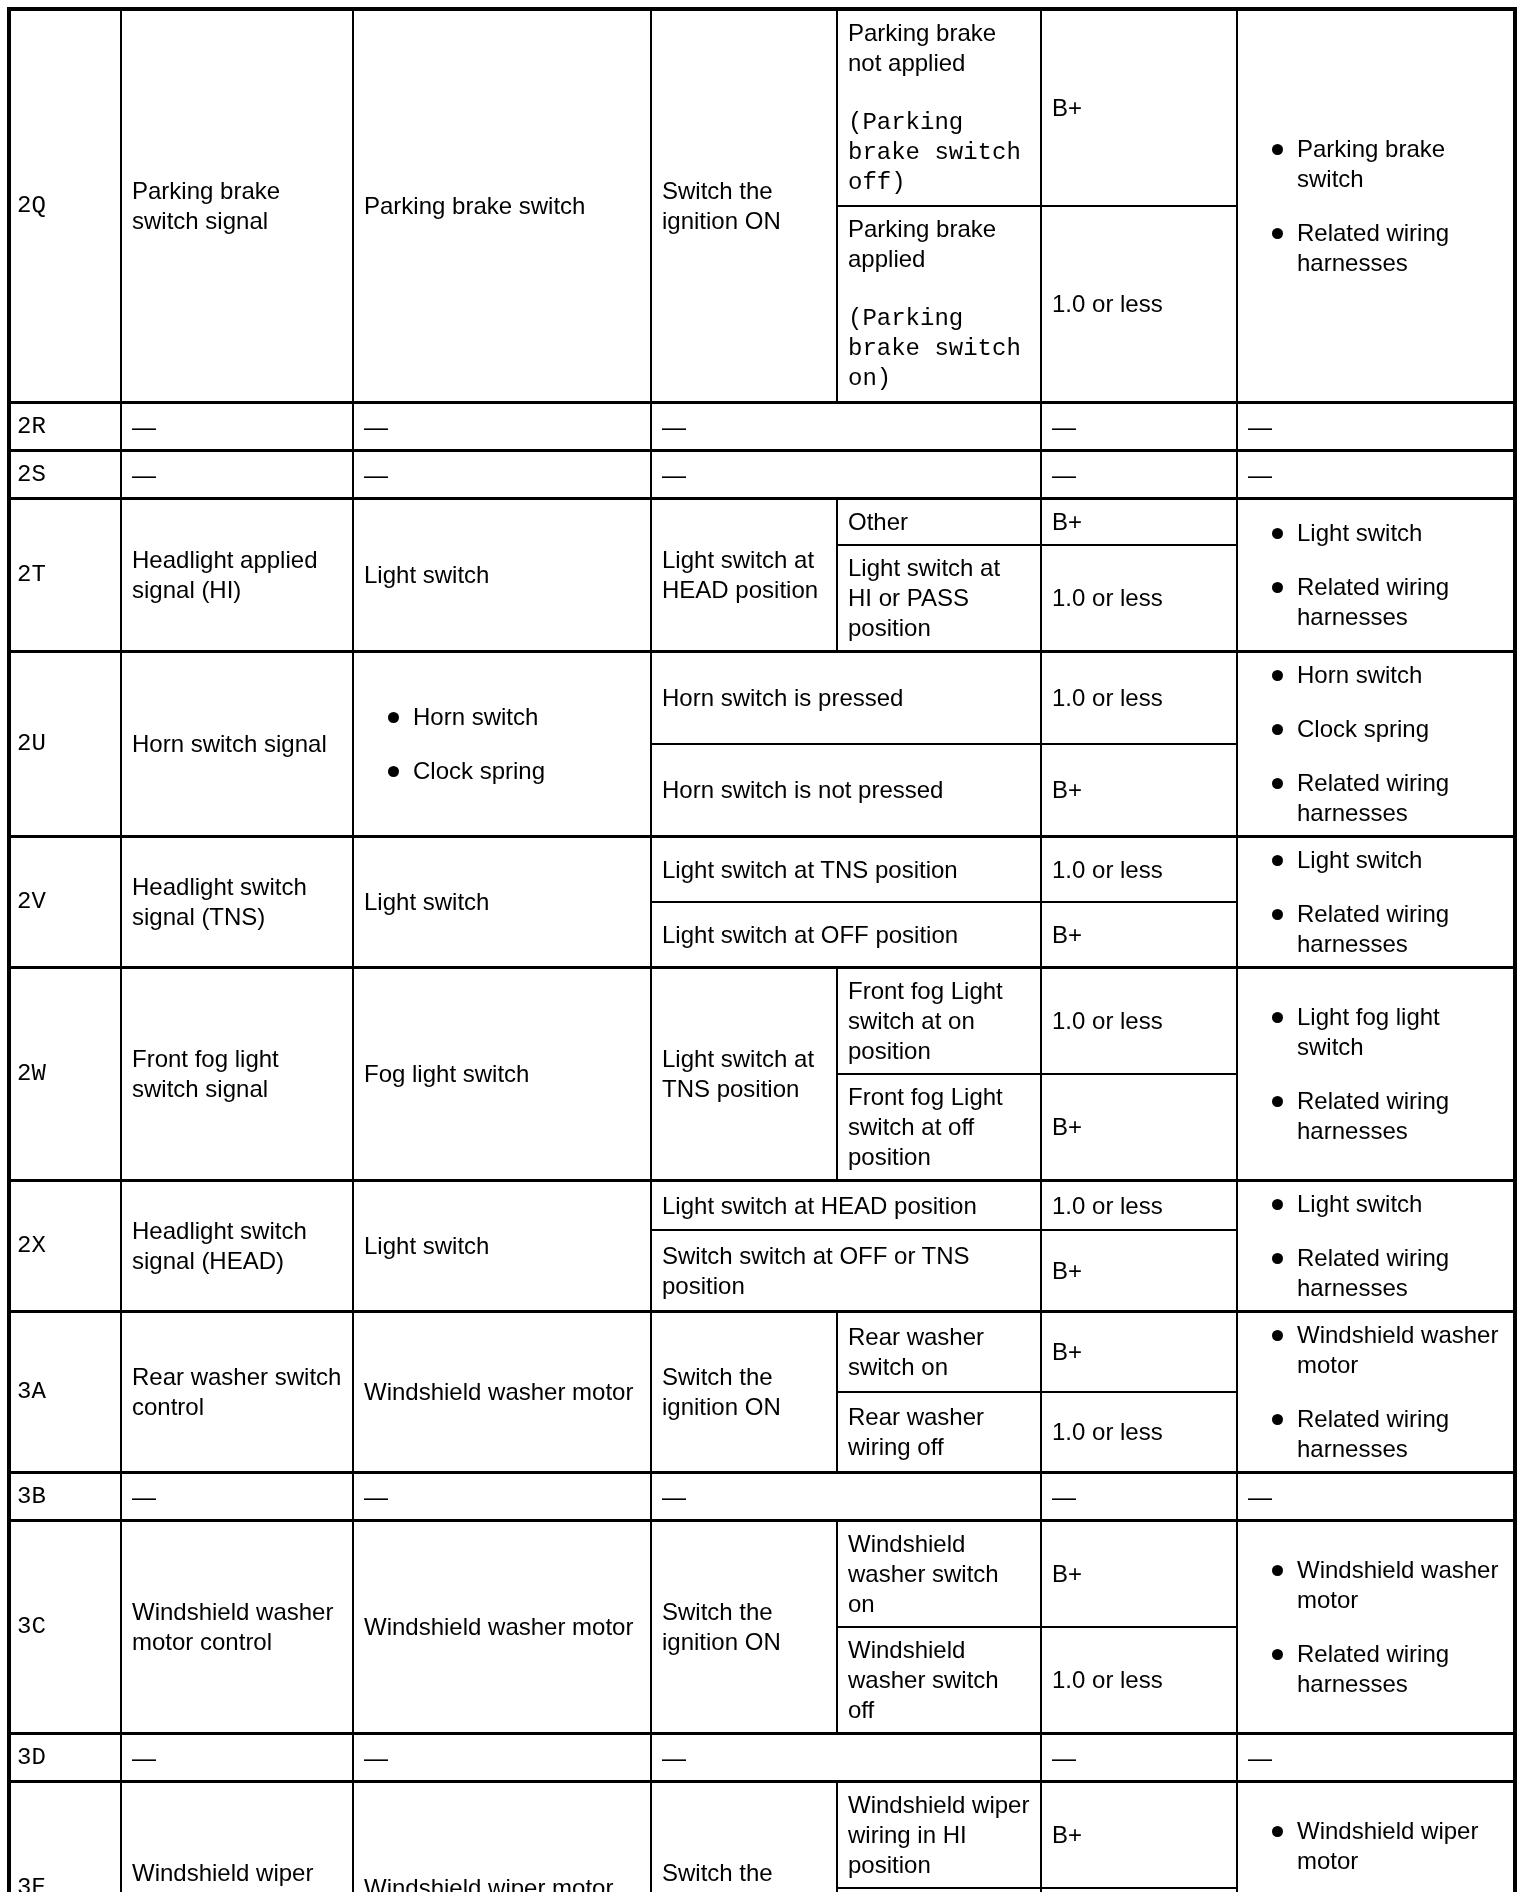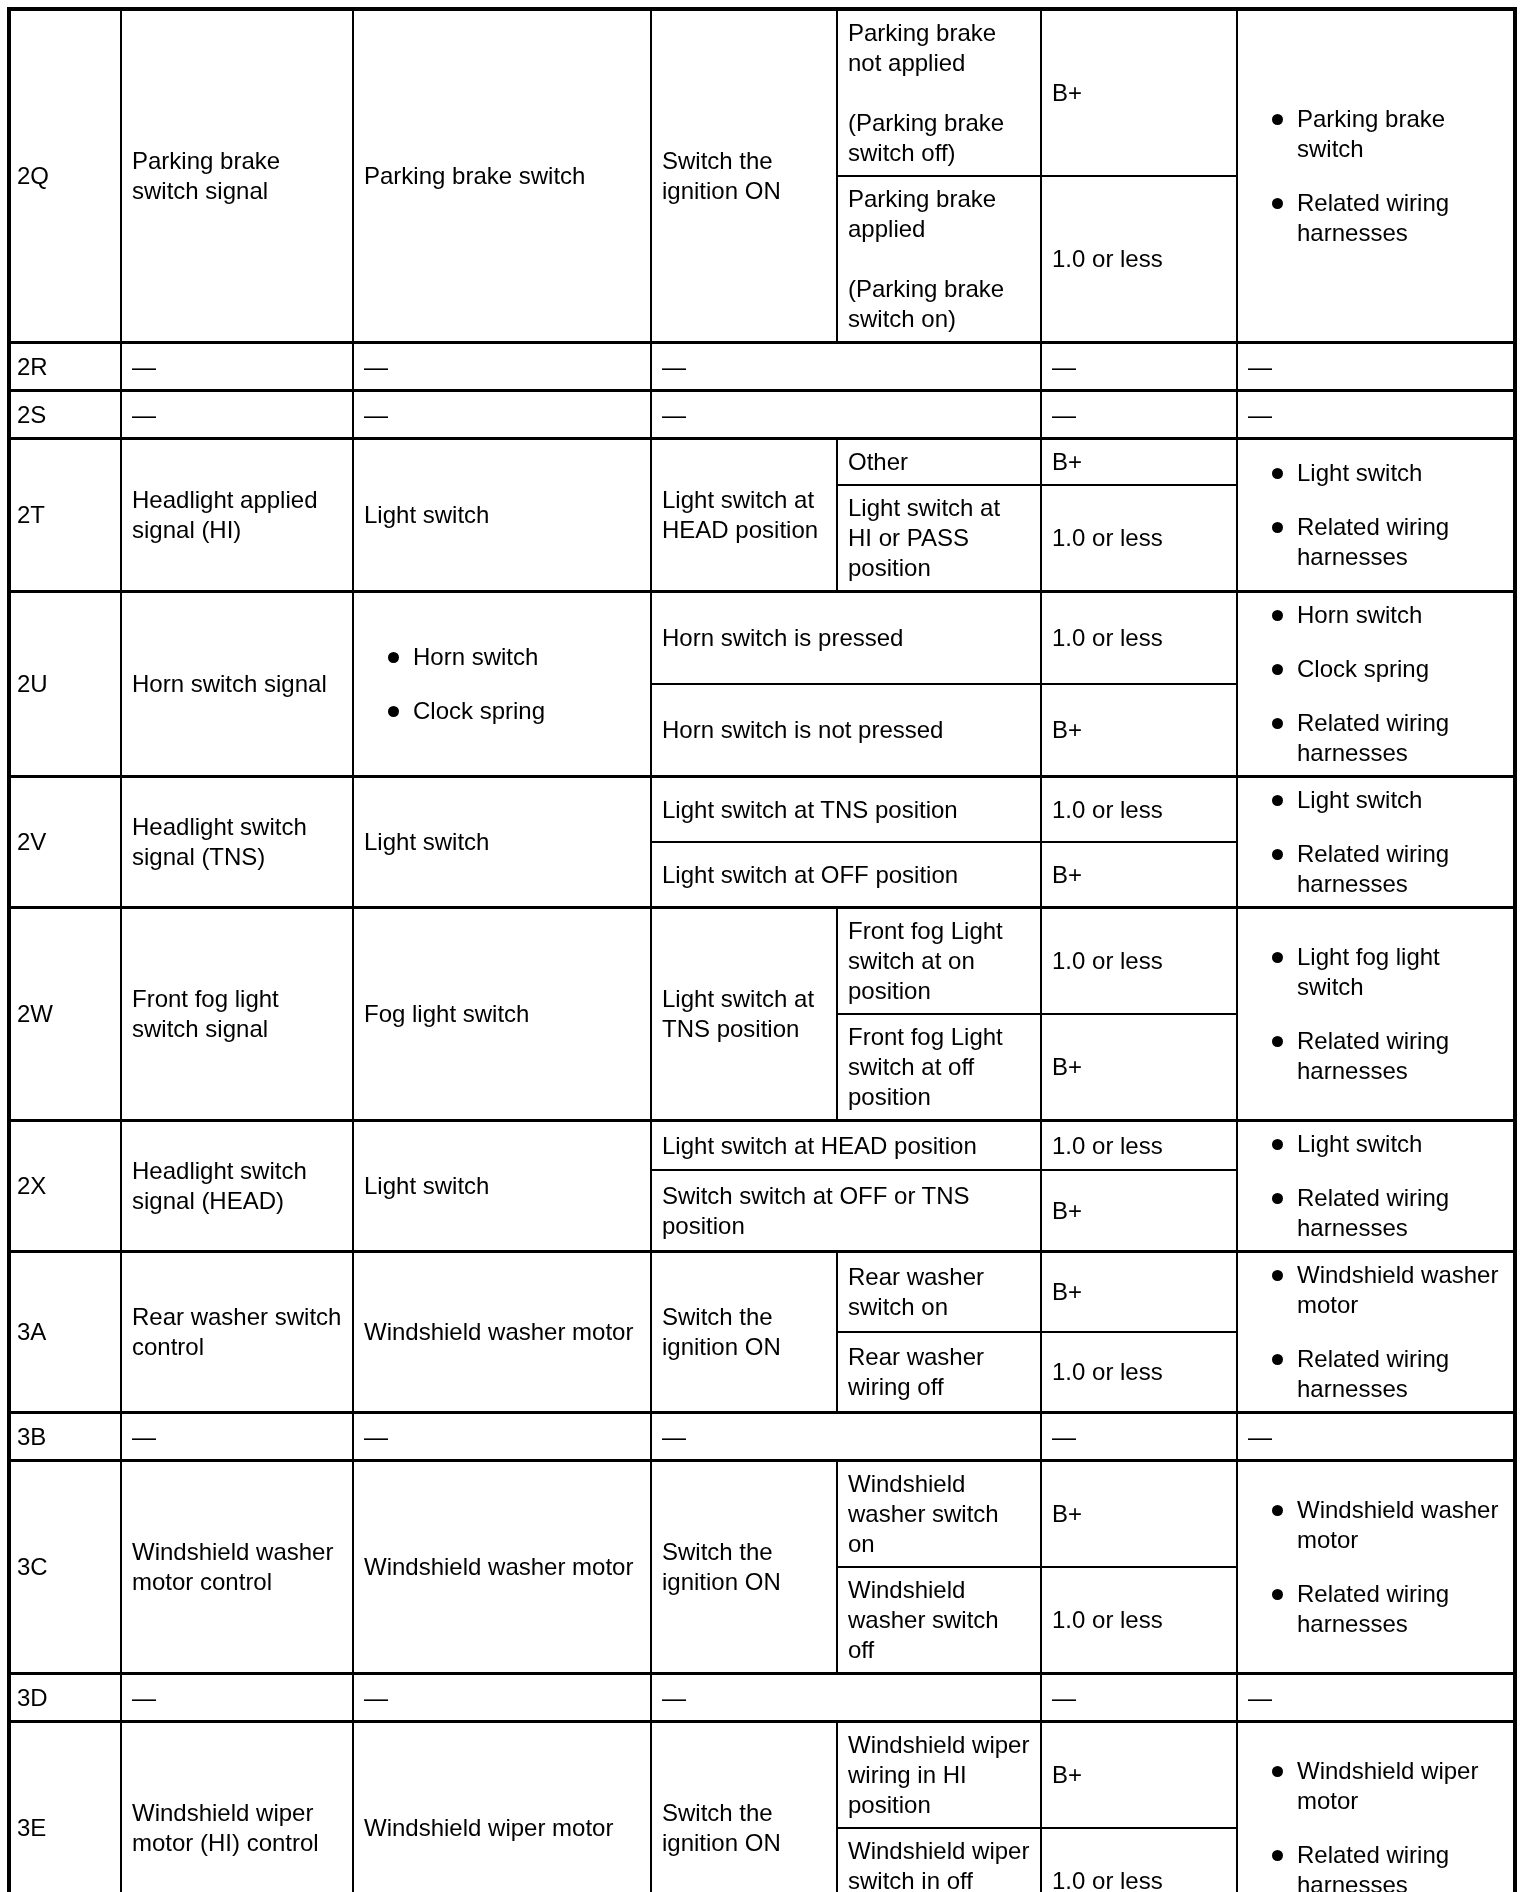--- a/index.html
+++ b/index.html
@@ -21,22 +21,22 @@
     border: 2px solid #000;
     padding: 7px 10px;
     font: 24px/30px "Liberation Sans", "DejaVu Sans", sans-serif;
     color: #000;
     vertical-align: middle;
     overflow: hidden;
     word-wrap: break-word;
   }
   tr.group-start td { border-top: 3px solid #000; }
   tr.dash-row { height: 48px; margin-top: 28px; }
-  td.col-terminal { padding-left: 6px; padding-right: 4px; }
-  .para + .para { margin-top: 30px; }
+  td.col-terminal { padding-left: 6px; padding-right: 4px; font-family: Liberation Mono, monospace; }
+  .para + .para { margin-top: 30px; font-family: Liberation Mono, monospace; }
   .bullets { display: flex; flex-direction: column; row-gap: 24px; padding-left: 24px; }
   .bullet-item { display: flex; column-gap: 14px; }
   .bullet {
     flex: 0 0 auto;
     width: 11px; height: 11px;
     border-radius: 50%;
     background: #000;
     margin-top: 10px;
   }
 </style>

